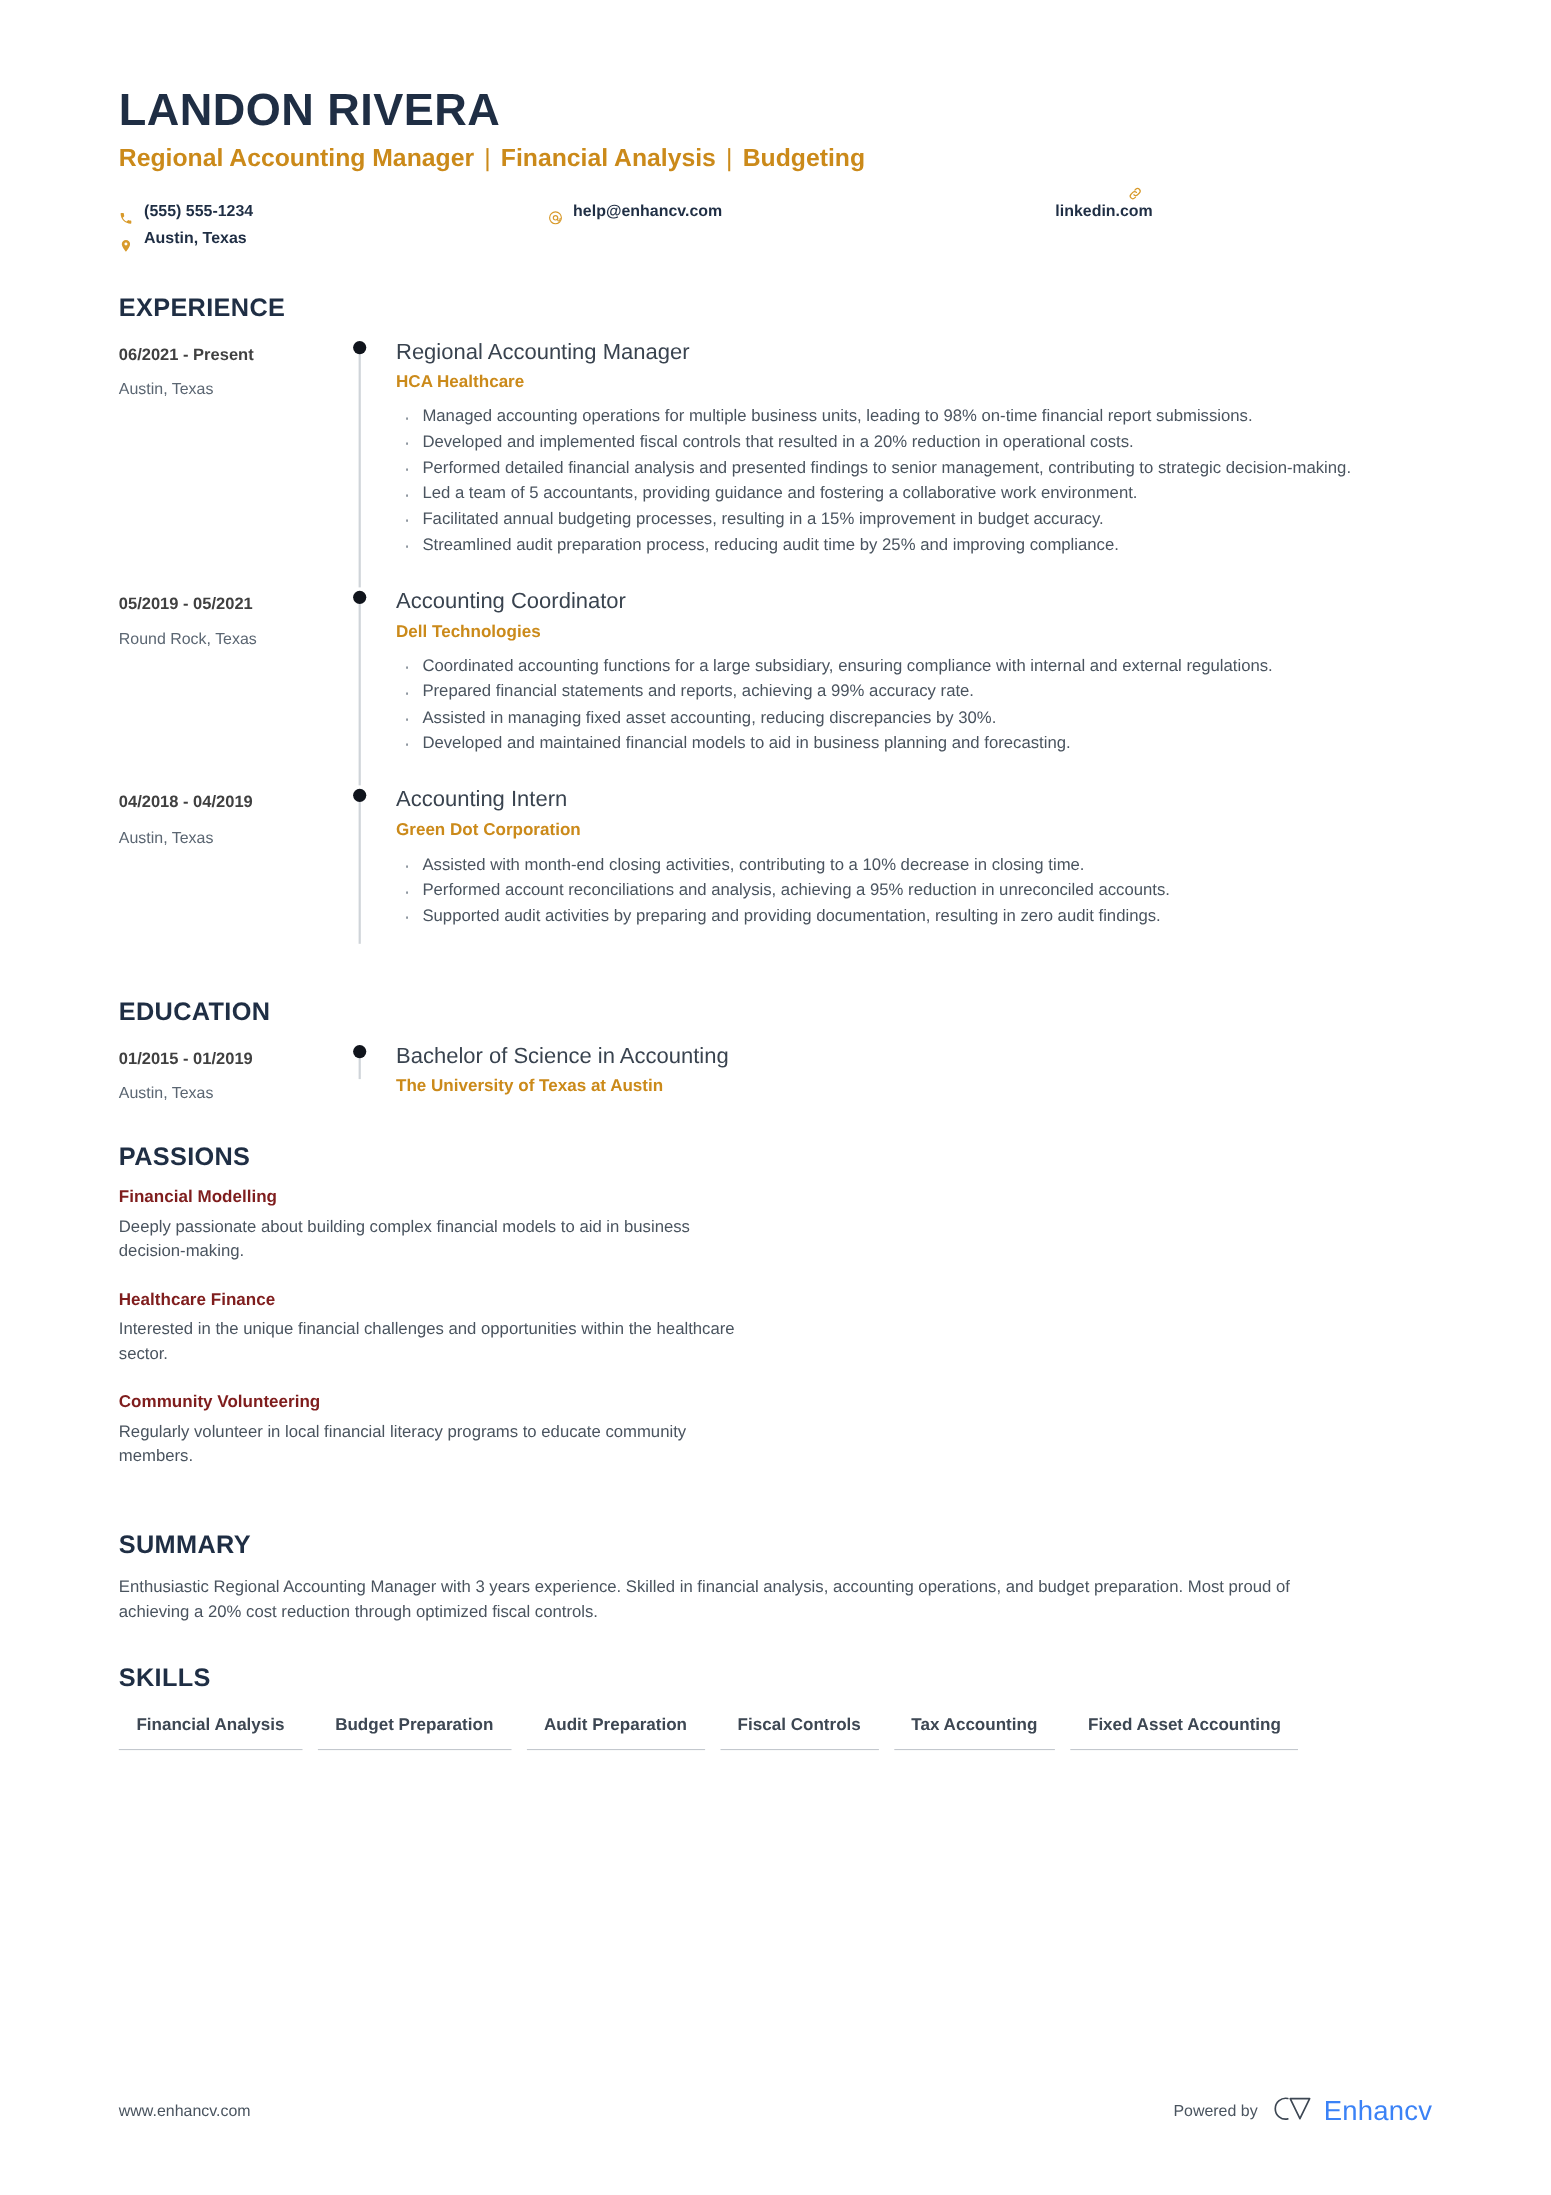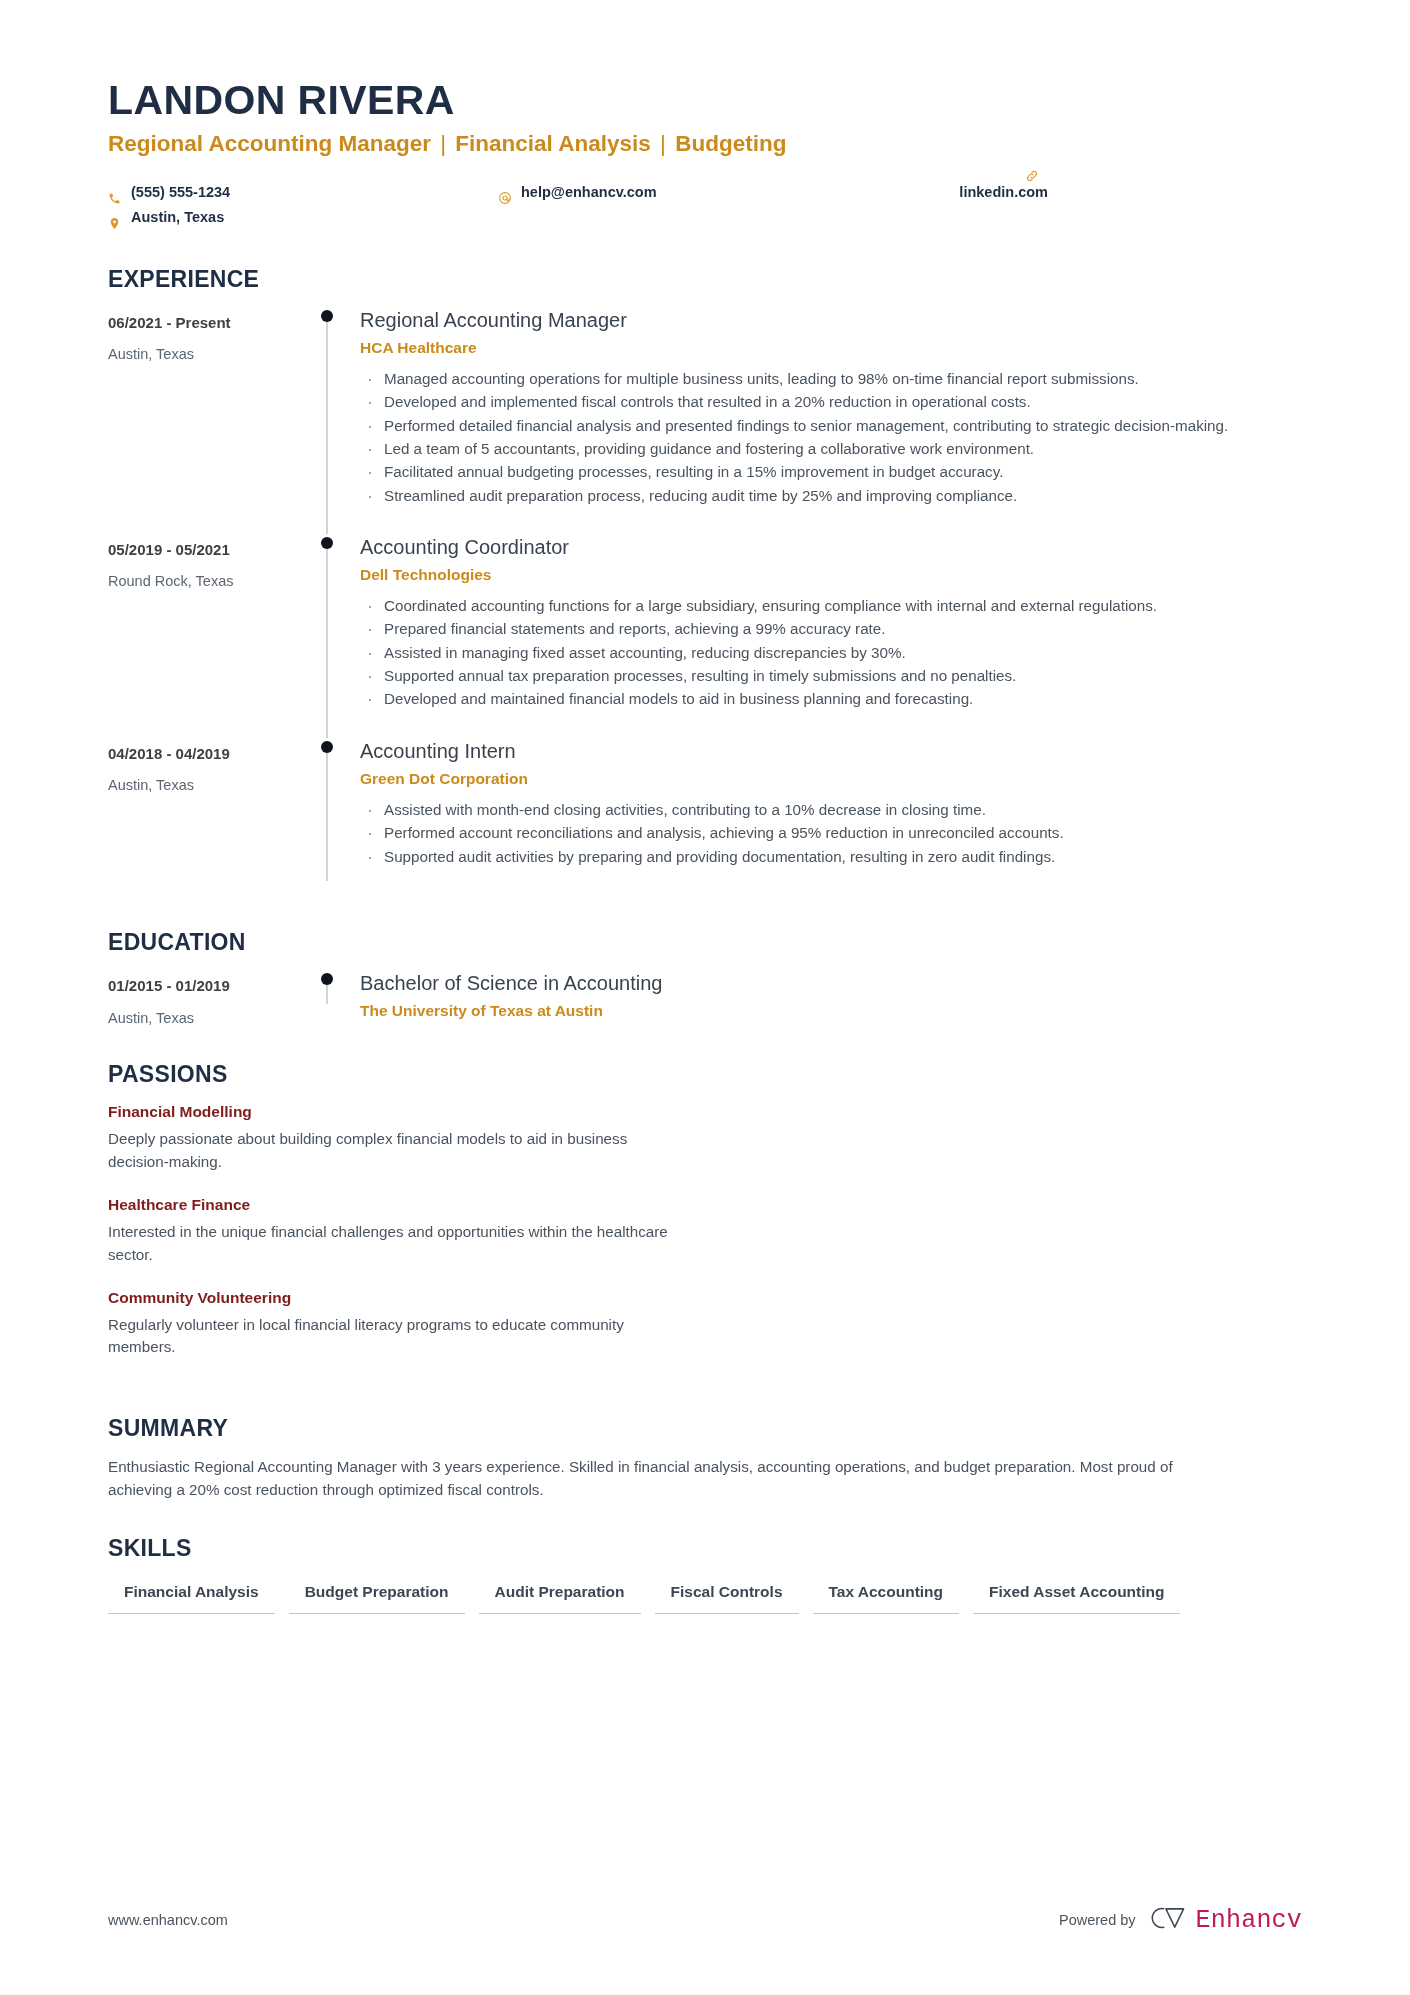--- a/index.html
+++ b/index.html
@@ -242,23 +242,22 @@
     align-items: center;
     gap: 13px;
   }
   .powered-by {
     font-size: 14.5px;
     color: #4a545f;
   }
   .brand-logo { display: flex; align-items: center; gap: 9px; }
   .brand-name {
     font-size: 25px;
-    color: #be185d;
+    color: #3b82f6;
     letter-spacing: 0.2px;
-    font-family: Liberation Mono, monospace;
   }
 </style>
 </head>
 <body>
 
 <div class="page">
 
   <div>
     <div class="name">LANDON RIVERA</div>
     <div class="headline">
@@ -342,21 +341,20 @@
         <div class="rail-line"></div>
         <div class="rail-dot"></div>
       </div>
       <div class="entry-right">
         <div class="job-title">Accounting Coordinator</div>
         <div class="job-company">Dell Technologies</div>
         <ul class="bullets">
           <li>Coordinated accounting functions for a large subsidiary, ensuring compliance with internal and external regulations.</li>
           <li>Prepared financial statements and reports, achieving a 99% accuracy rate.</li>
           <li>Assisted in managing fixed asset accounting, reducing discrepancies by 30%.</li>
-          <li>Supported annual tax preparation processes, resulting in timely submissions and no penalties.</li>
           <li>Developed and maintained financial models to aid in business planning and forecasting.</li>
         </ul>
       </div>
     </div>
 
     <div class="entry">
       <div class="entry-left">
         <div class="entry-date">04/2018 - 04/2019</div>
         <div class="entry-loc">Austin, Texas</div>
       </div>

